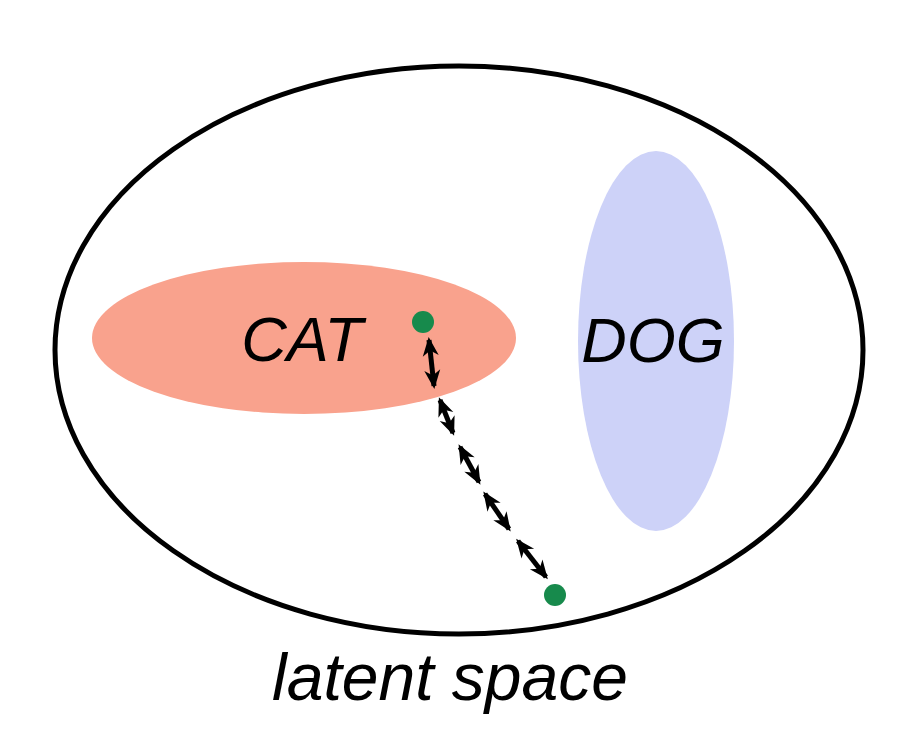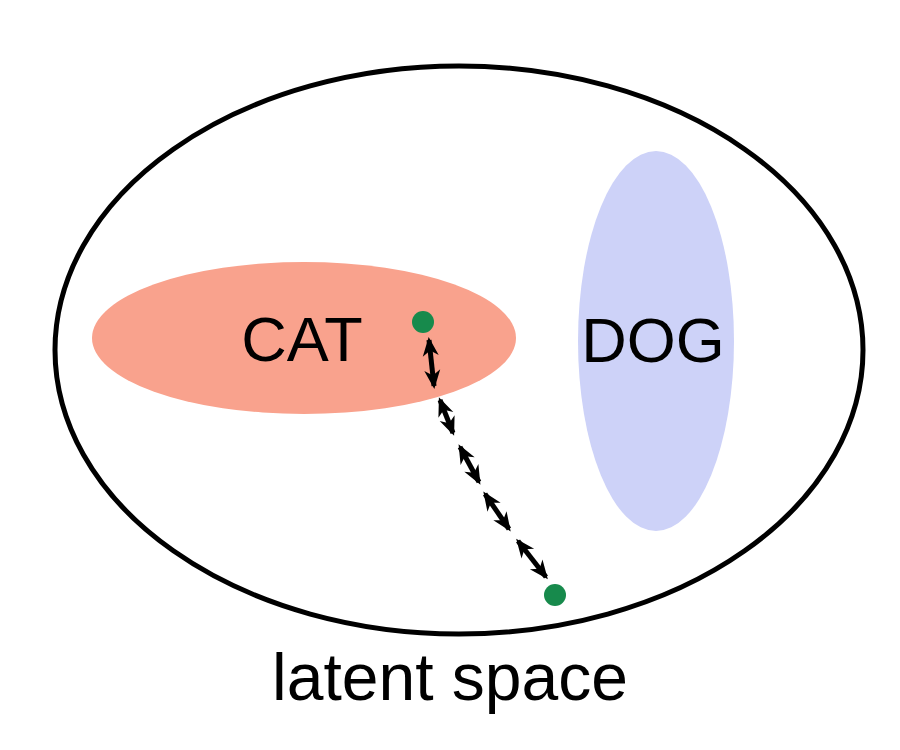--- a/index.html
+++ b/index.html
@@ -7,20 +7,21 @@
     padding: 0;
     background: #ffffff;
     font-family: "Liberation Sans", sans-serif;
   }
   .stage {
     position: relative;
     width: 900px;
     height: 750px;
     background: #ffffff;
     overflow: hidden;
+    font-style: italic;
   }
   svg { display: block; }
   text {
     font-family: "Liberation Sans", sans-serif;
     fill: #000000;
   }
   .region-label { font-size: 63px; }
   .caption { font-size: 66px; }
   .arrow {
     stroke: #000000;

